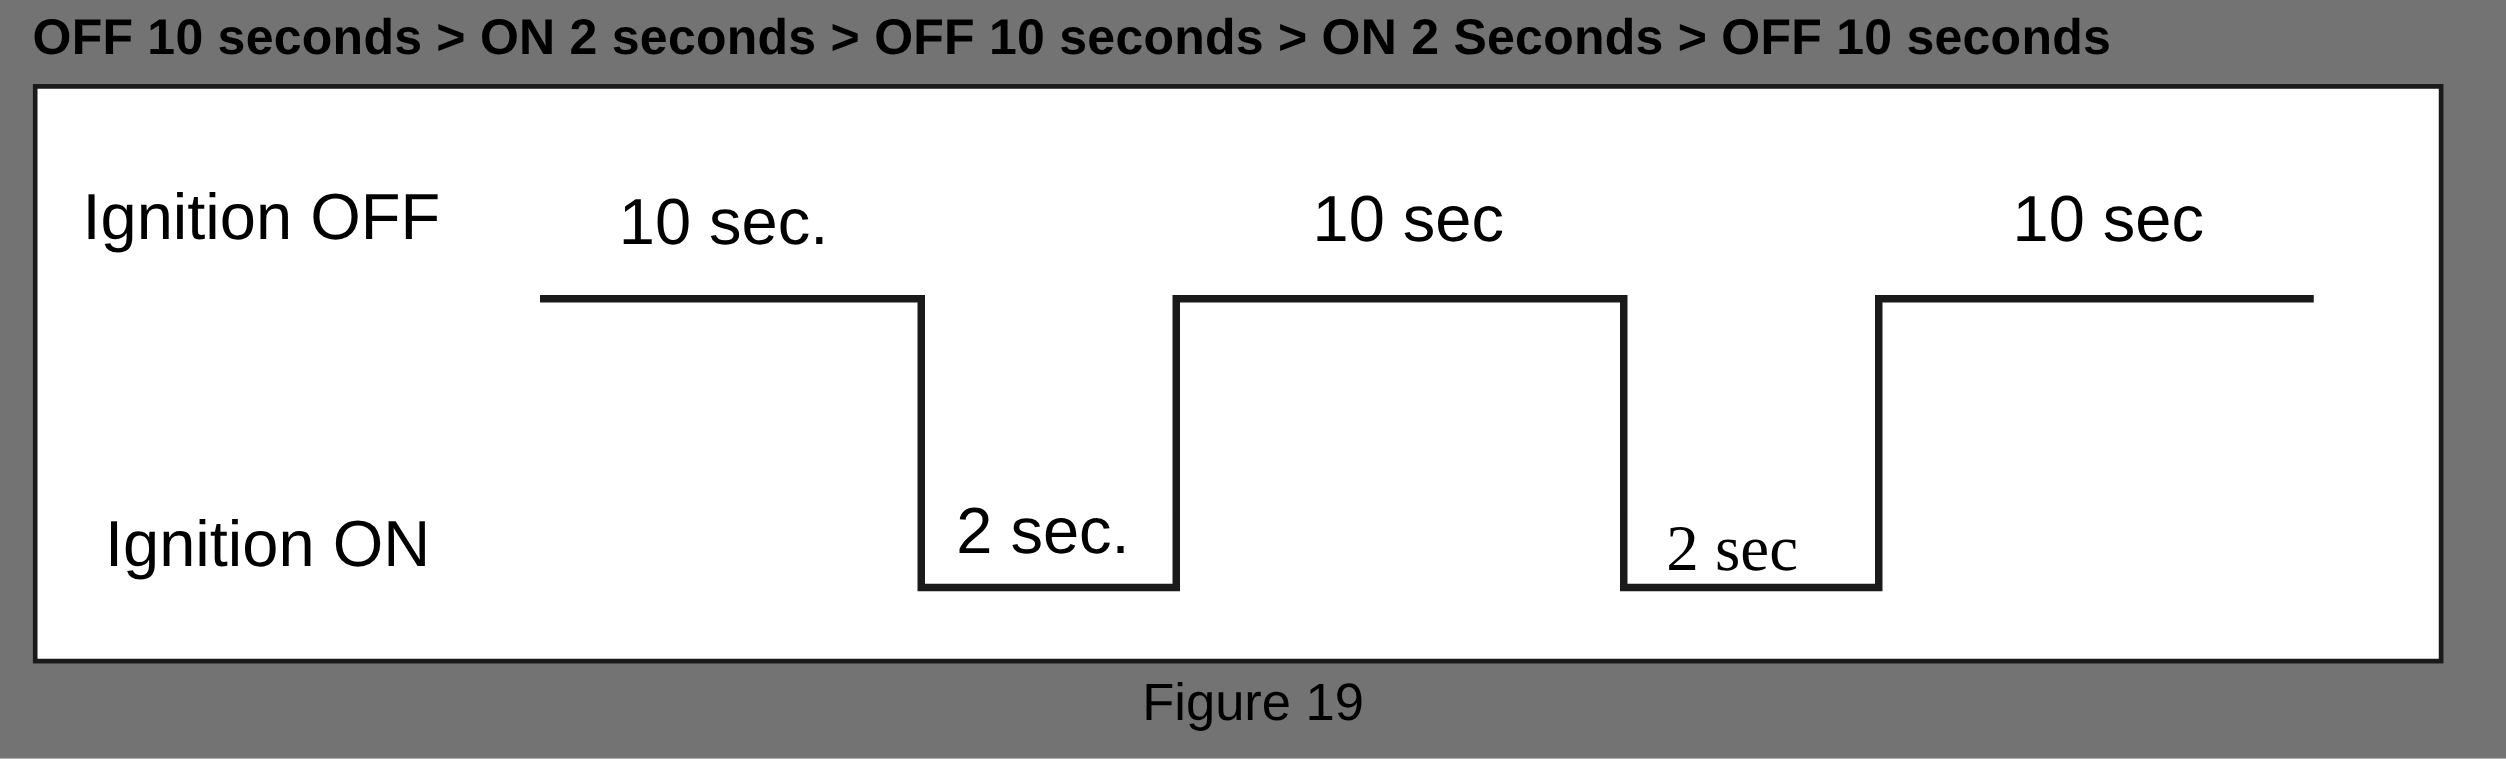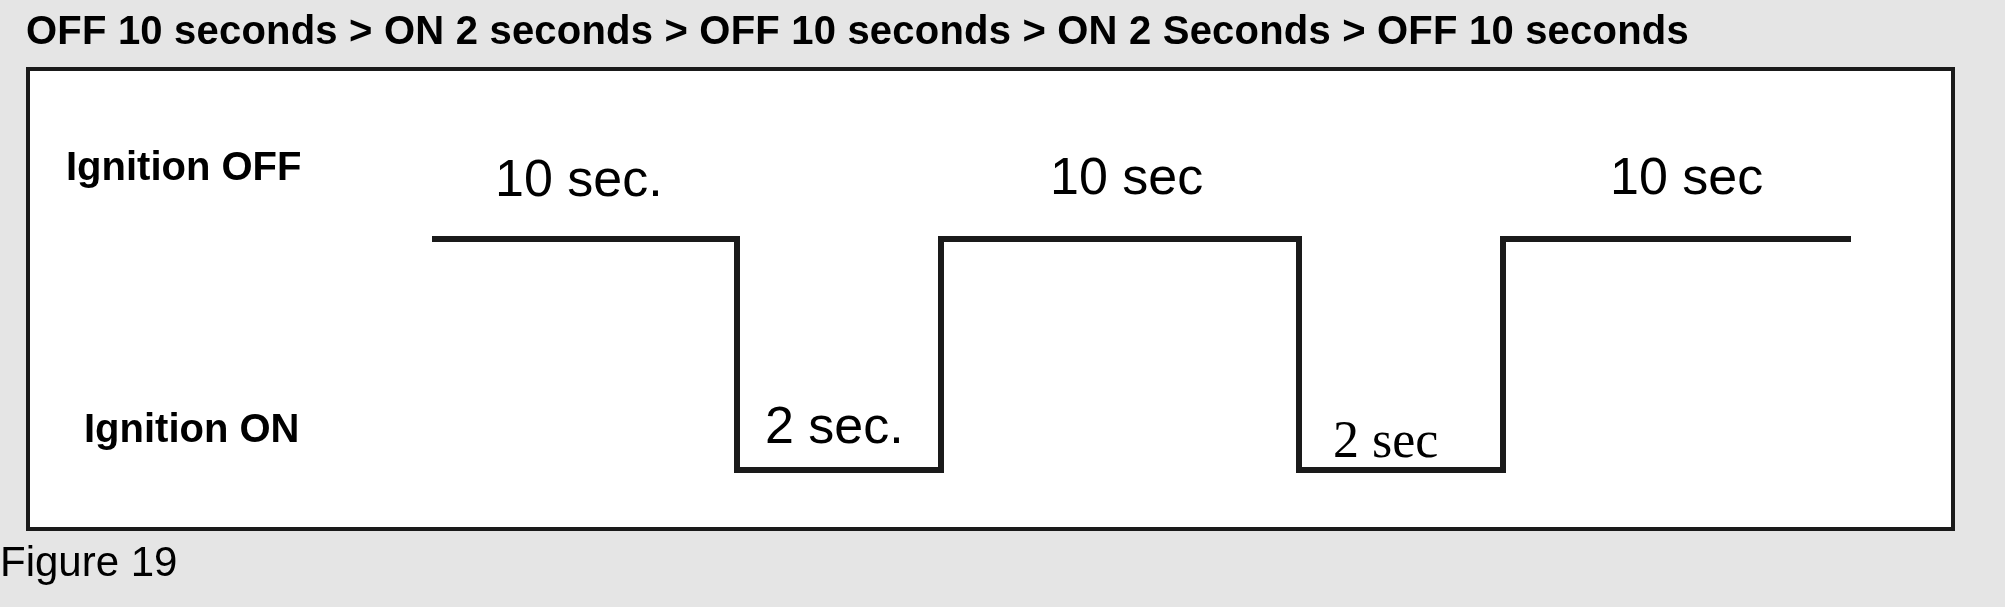--- a/index.html
+++ b/index.html
@@ -8,21 +8,21 @@
     background: #ffffff;
   }
   body {
     font-family: "Liberation Sans", sans-serif;
     color: #000000;
   }
   #page {
     position: relative;
     width: 2005px;
     height: 607px;
-    background: #e5e5e5;
+    background: #737373;
     overflow: hidden;
   }
   #sequence-title {
     position: absolute;
     left: 26px;
     top: 2px;
     width: 1940px;
     height: 56px;
     line-height: 56px;
     font-size: 40px;
@@ -44,22 +44,22 @@
   #waveform-svg {
     position: absolute;
     left: 0;
     top: 0;
     width: 2005px;
     height: 607px;
     pointer-events: none;
   }
   .state-label {
     position: absolute;
-    font-size: 40px;
-    font-weight: bold;
+    font-size: 52px;
+    font-weight: normal;
     white-space: nowrap;
     color: #000000;
   }
   #label-ignition-off {
     left: 66px;
     top: 144px;
   }
   #label-ignition-on {
     left: 84px;
     top: 406px;
@@ -75,20 +75,21 @@
   #duration-off-1 { left: 495px; top: 148px; }
   #duration-off-2 { left: 1050px; top: 146px; }
   #duration-off-3 { left: 1610px; top: 146px; }
   #duration-on-1  { left: 765px; top: 395px; }
   #duration-on-2  { left: 1333px; top: 410px; font-family: Liberation Serif, serif; }
   #figure-caption {
     position: absolute;
     left: 0;
     top: 538px;
     width: 2005px;
+    text-align: center;
     font-size: 42px;
     font-weight: normal;
     color: #000000;
   }
 </style>
 </head>
 <body>
 
 <div id="page">
 

